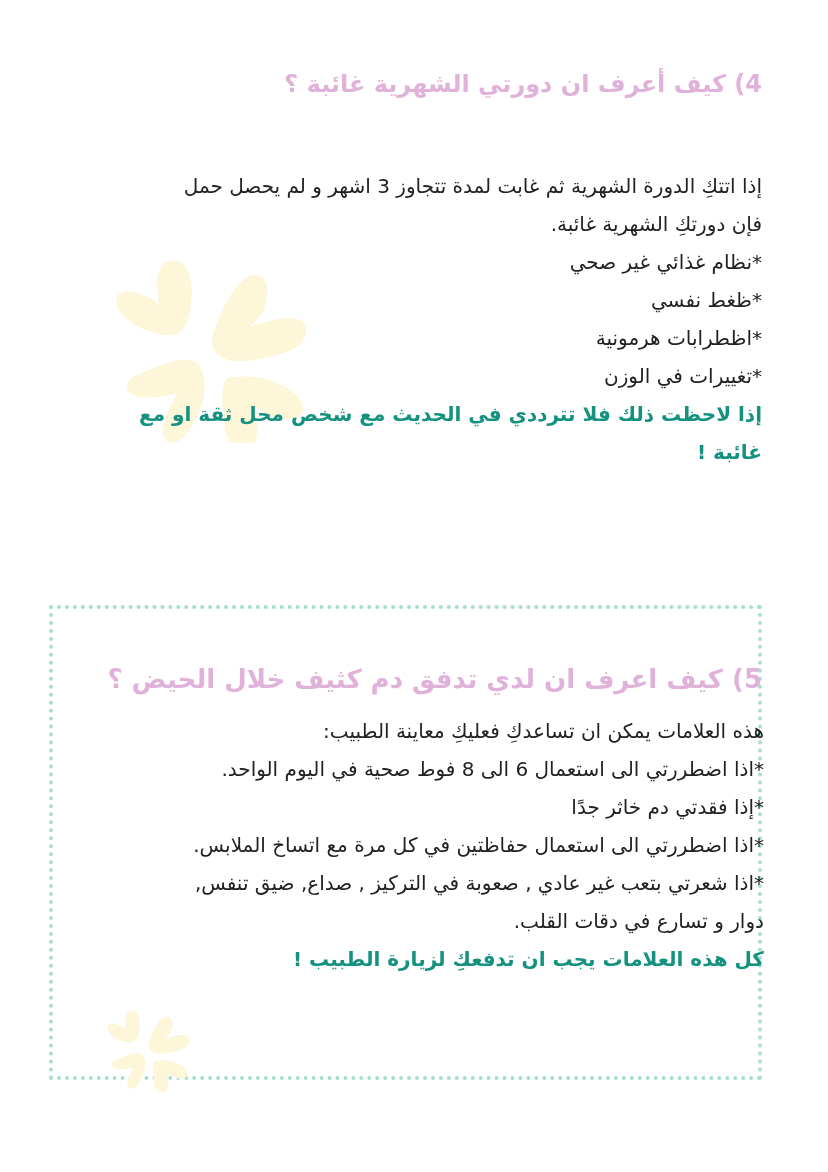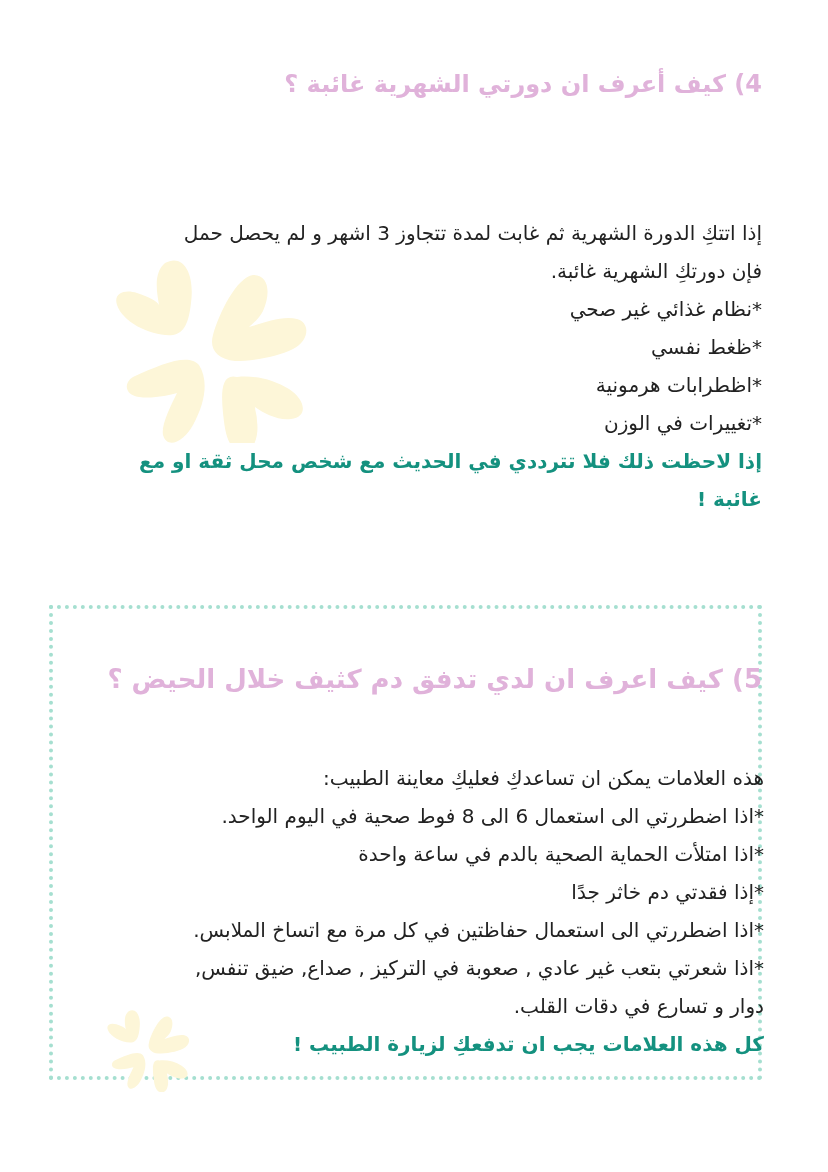--- a/index.html
+++ b/index.html
@@ -29,21 +29,20 @@
       font-size: 24px;
       color: #e0b2da;
       white-space: nowrap;
       z-index: 2;
     }
     .body-block {
       position: absolute;
       direction: rtl;
       text-align: right;
       z-index: 2;
-      margin-top: 47px;
     }
     .line {
       font-size: 20px;
       line-height: 38px;
       height: 38px;
       white-space: nowrap;
     }
     .line.emph {
       font-weight: bold;
       color: #14917f;
@@ -102,19 +101,18 @@
   <div class="line emph">غائبة !</div>
 </div>
 
 <div class="dotted-box"></div>
 
 <div class="heading" style="top:664px; right:66px; font-size:26px;">5) كيف اعرف ان لدي تدفق دم كثيف خلال الحيض ؟</div>
 
 <div class="body-block" style="right:64px; top:712px;">
   <div class="line">هذه العلامات يمكن ان تساعدكِ فعليكِ معاينة الطبيب:</div>
   <div class="line">*اذا اضطررتي الى استعمال 6 الى 8 فوط صحية في اليوم الواحد.</div>
-  <div class="line">*اذا امتلأت الحماية الصحية بالدم في ساعة واحدة</div>
   <div class="line">*إذا فقدتي دم خاثر جدًا</div>
   <div class="line">*اذا اضطررتي الى استعمال حفاظتين في كل مرة مع اتساخ الملابس.</div>
   <div class="line">*اذا شعرتي بتعب غير عادي , صعوبة في التركيز , صداع, ضيق تنفس,</div>
   <div class="line">دوار و تسارع في دقات القلب.</div>
   <div class="line emph">كل هذه العلامات يجب ان تدفعكِ لزيارة الطبيب !</div>
 </div>
 
 </body></html>

